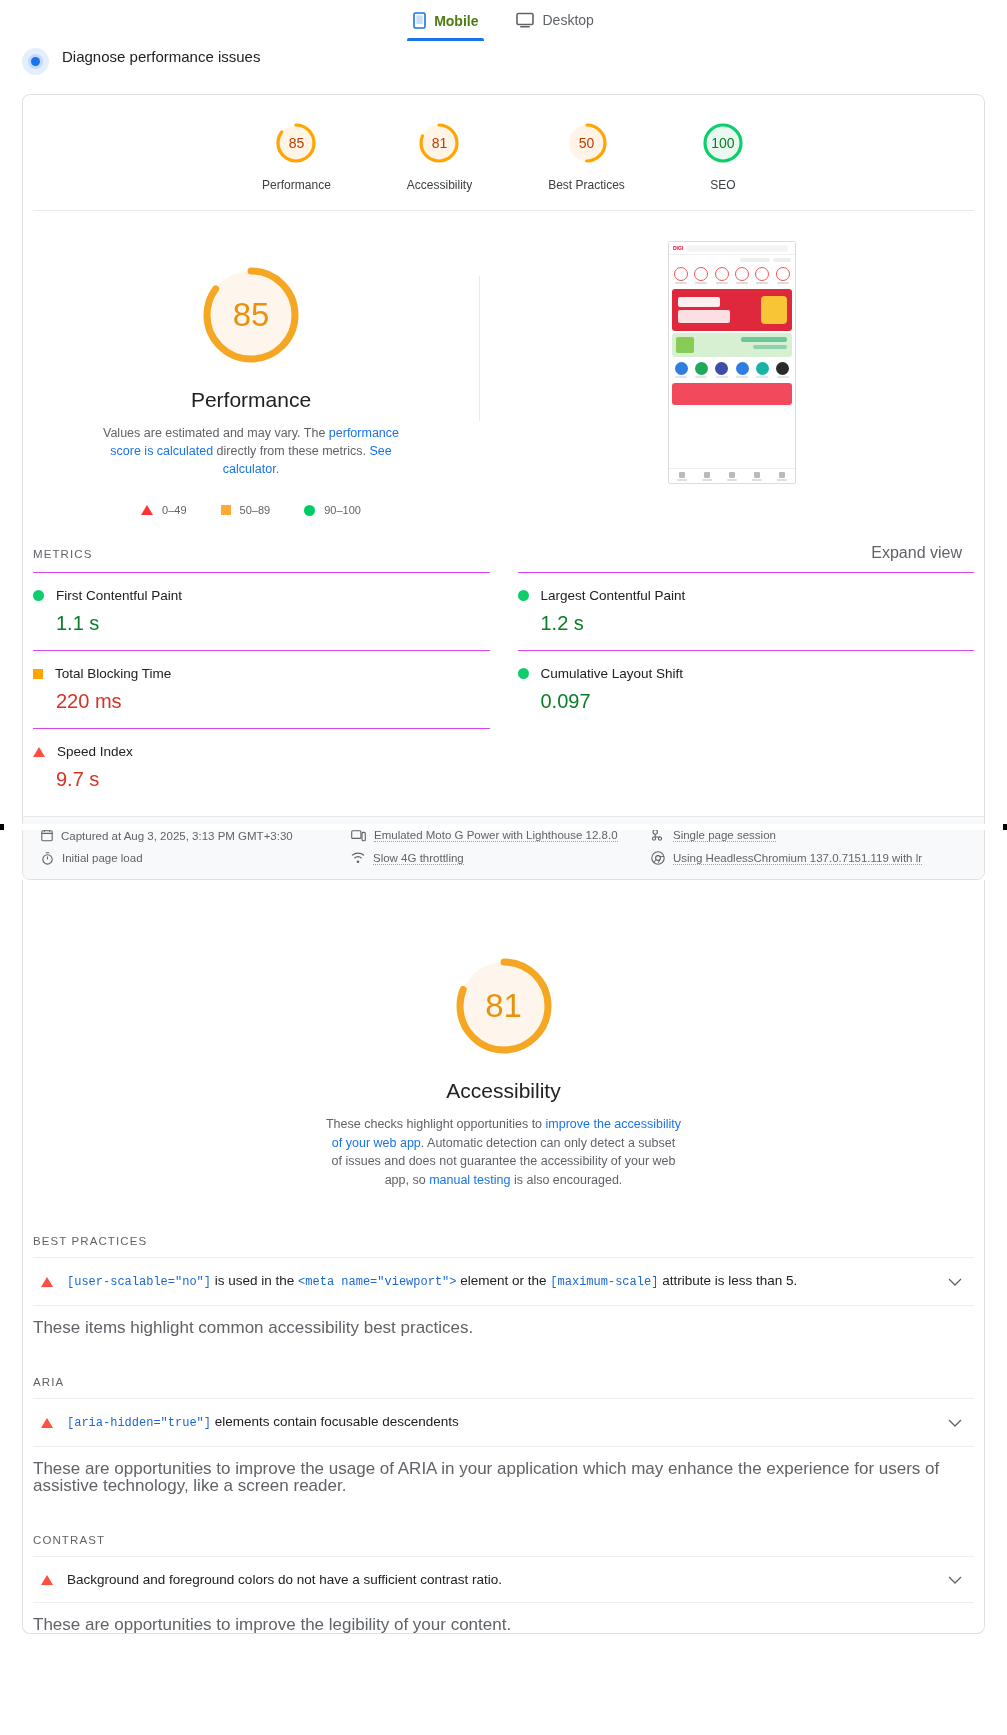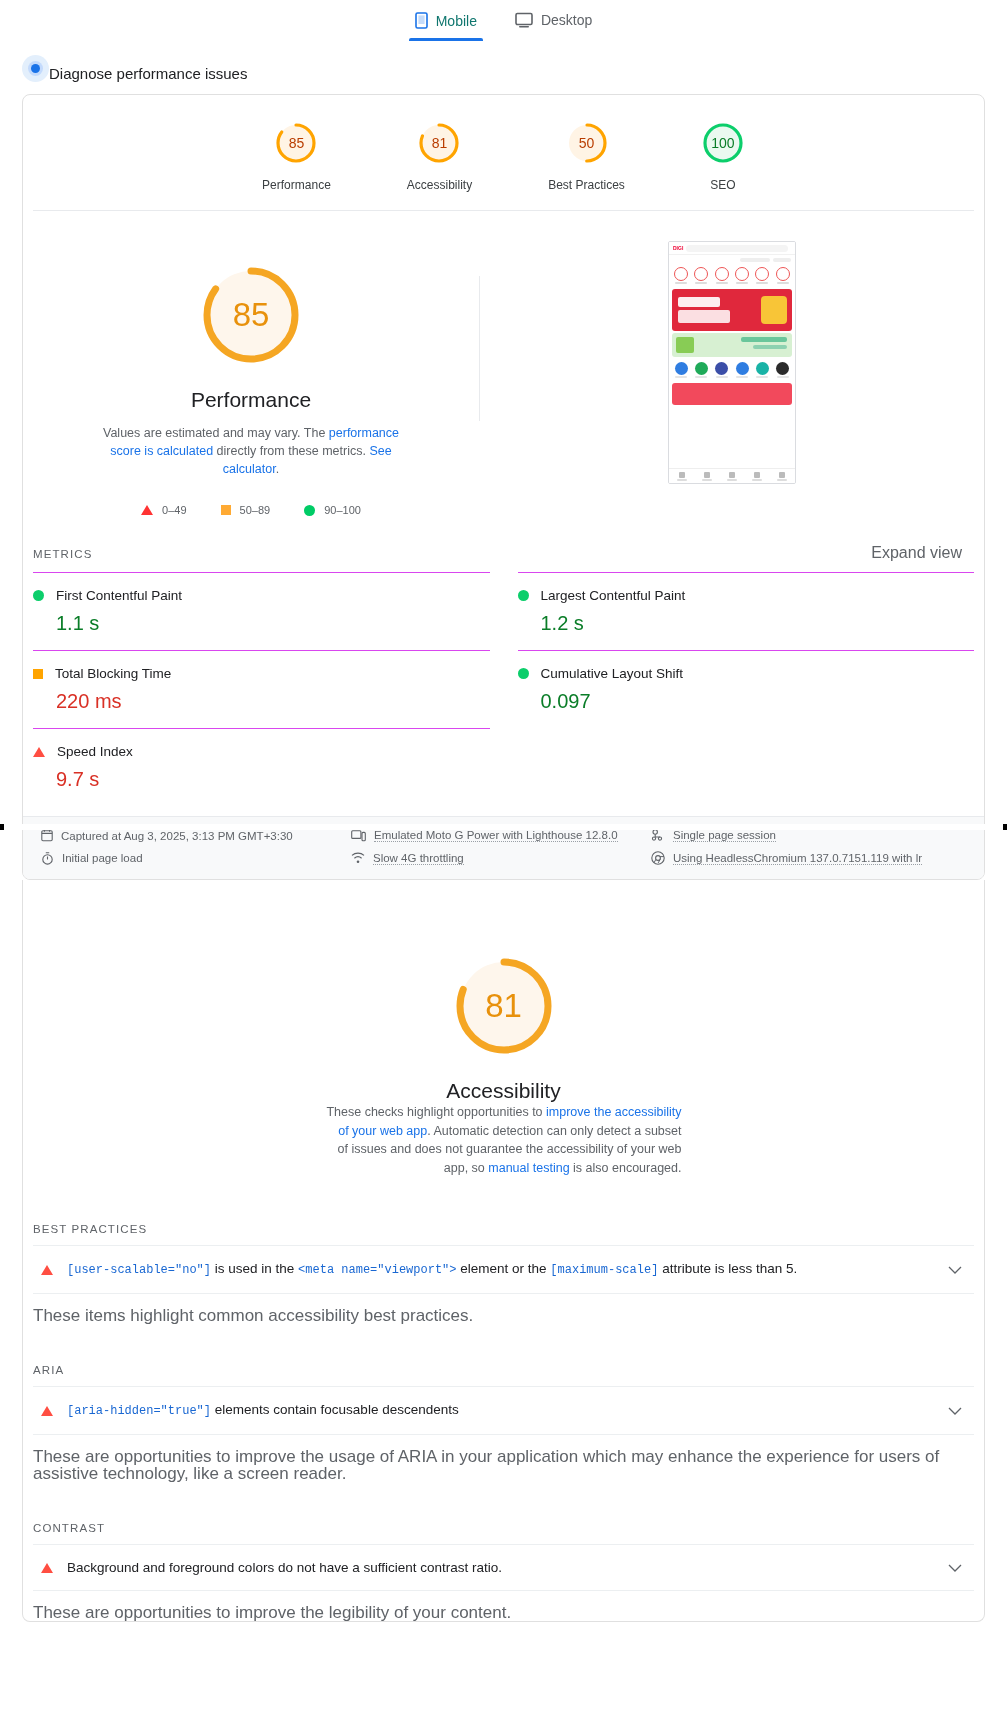--- a/index.html
+++ b/index.html
@@ -24,35 +24,36 @@
   .tab {
     display: flex;
     align-items: center;
     gap: 8px;
     padding: 4px 6px 12px 6px;
     font-size: 14px;
     color: #5f6368;
     cursor: pointer;
     position: relative;
   }
-  .tab.active { color: #0f766e; }
+  .tab.active { color: #4d7c0f; font-weight: bold; }
   .tab.active::after {
     content: "";
     position: absolute;
     left: 0; right: 0; bottom: 0;
     height: 3px;
     background: #1a73e8;
     border-radius: 2px 2px 0 0;
   }
   .tab svg { display: block; }
 
   
   .diagnose-row {
     display: flex;
-    align-items: flex-end;
+    align-items: flex-start;
+    gap: 13px;
     padding: 6px 0 0 22px;
     height: 40px;
   }
   .diagnose-badge {
     width: 27px; height: 27px;
     border-radius: 50%;
     background: #e3effc;
     display: flex; align-items: center; justify-content: center;
     flex: 0 0 auto;
   }
@@ -239,22 +240,23 @@
     border-bottom: 1px solid #e0e0e0;
     border-radius: 0 0 8px 8px;
     background: #fff;
     padding-top: 6px;
   }
   .a11y-block {
     display: flex; flex-direction: column; align-items: center;
     padding: 68px 0 0 0;
   }
   .a11y-desc {
+    margin-top: 12px;
     width: 356px;
-    text-align: right;
+    text-align: center;
     font-size: 12.5px;
     line-height: 18.5px;
     color: #5f6368;
   }
   .a11y-desc a { color: #1a73e8; text-decoration: none; }
 
   .section { padding: 0 10px; }
   .section-label {
     font-size: 11.5px; letter-spacing: 1.1px; color: #5f6368;
     padding: 0 0 10px 0;

